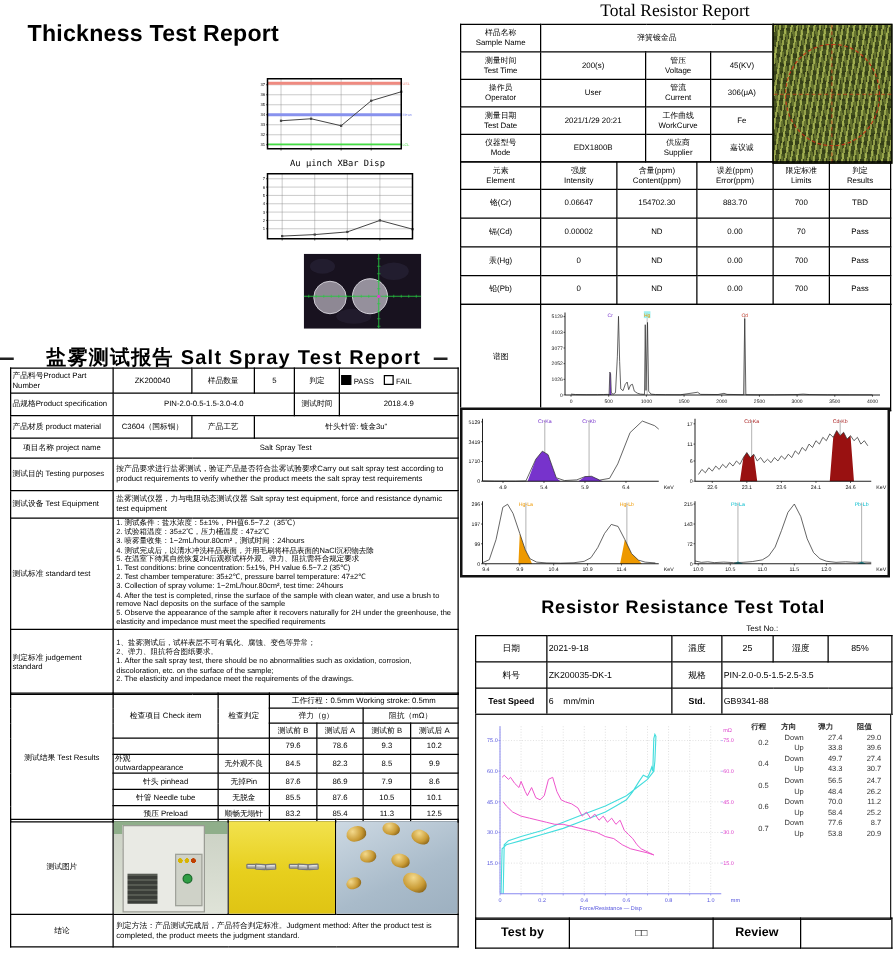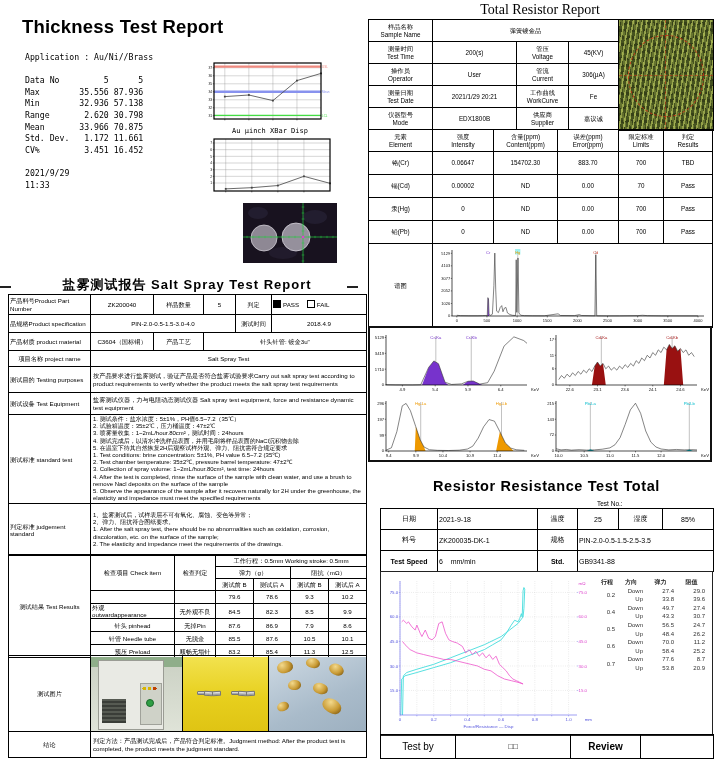--- a/index.html
+++ b/index.html
@@ -21,21 +21,21 @@
   .an-tbl td{font-size:6.3px;line-height:7.6px;text-align:center;}
   .fern{background-color:#45521f;background-image:
     repeating-linear-gradient(100deg,rgba(193,207,98,.65) 0 1.5px,rgba(0,0,0,0) 1.5px 4.5px),
     repeating-linear-gradient(78deg,rgba(125,140,58,.6) 0 2px,rgba(0,0,0,0) 2px 6px),
     repeating-linear-gradient(0deg,rgba(38,46,16,.5) 0 3px,rgba(0,0,0,0) 3px 7px);}
   .fern-circle{position:absolute;left:10%;top:14%;width:78%;height:72%;border:1px dashed rgba(205,45,20,.85);border-radius:50%;}
   .fern-h{position:absolute;left:0;top:50%;width:100%;border-top:1px dashed rgba(205,45,20,.55);}
   .fern-v{position:absolute;top:0;left:49%;height:100%;border-left:1px dashed rgba(205,45,20,.55);}
   .subspec{border:2px solid #111;background:#fff;display:flex;flex-wrap:wrap;}
   
-  .salt-title{font-size:13px;font-weight:bold;text-align:center;letter-spacing:1px;}
+  .salt-title{font-size:16px;font-weight:bold;text-align:center;letter-spacing:1px;}
   .salt td{font-size:6.2px;line-height:7.2px;}
   .salt .lab{text-align:center;}
   .chk{display:inline-block;width:6px;height:6px;border:1px solid #000;vertical-align:-1px;margin-right:2px;}
   .chk.f{background:#000;}
   .ph{position:relative;width:100%;height:74px;overflow:hidden;}
   .ph-cham{background:linear-gradient(180deg,#8fae8a 0%,#8fae8a 14%,#cdd3c6 14%,#dfe3d8 100%);}
   .mach{position:absolute;left:8%;top:5%;width:70%;height:92%;background:#e9eae4;border:1px solid #9a9c94;}
   .lid{position:absolute;left:8%;top:5%;width:70%;height:25%;background:#dde0d6;border-bottom:1px solid #a8aaa2;}
   .panel{position:absolute;left:54%;top:36%;width:22%;height:54%;background:#cfd2c8;border:1px solid #a0a29a;}
   .dots{position:absolute;left:56%;top:40%;width:16%;height:5px;background:
@@ -58,32 +58,20 @@
   .dash{position:absolute;width:11px;height:2px;background:#222;}
   .cellpad{padding:1px 2px;}
 </style>
 </head>
 <body>
 
 <div class="page">
 
   <div class="abs" style="left:0;top:0;width:345px;height:266px;">
     <div class="abs th-title" style="left:22px;top:16px;">Thickness Test Report</div>
-    <pre class="abs th-stats mono" style="left:25px;top:52px;">Application : Au/Ni//Brass
-
-Data No         5      5
-Max        35.556 87.936
-Min        32.936 57.138
-Range       2.620 30.798
-Mean       33.966 70.875
-Std. Dev.   1.172 11.661
-CV%         3.451 16.452
-
-2021/9/29
-11:33</pre>
     <svg class="abs" style="left:205px;top:60px;" width="130" height="66" viewBox="0 0 130 66">
         <line x1="9" x2="116" y1="55.80000000000001" y2="55.80000000000001" stroke="#888" stroke-width="0.35" stroke-dasharray="none"></line>
         <text x="7.2" y="56.99000000000001" text-anchor="end" font-size="3.4" fill="#111">31</text>
         <line x1="7.8" x2="9" y1="55.80000000000001" y2="55.80000000000001" stroke="#000" stroke-width="0.5"></line>
         <line x1="9" x2="116" y1="47.80000000000001" y2="47.80000000000001" stroke="#888" stroke-width="0.35" stroke-dasharray="none"></line>
         <text x="7.2" y="48.99000000000001" text-anchor="end" font-size="3.4" fill="#111">32</text>
         <line x1="7.8" x2="9" y1="47.80000000000001" y2="47.80000000000001" stroke="#000" stroke-width="0.5"></line>
         <line x1="9" x2="116" y1="39.80000000000001" y2="39.80000000000001" stroke="#888" stroke-width="0.35" stroke-dasharray="none"></line>
         <text x="7.2" y="40.99000000000001" text-anchor="end" font-size="3.4" fill="#111">33</text>
         <line x1="7.8" x2="9" y1="39.80000000000001" y2="39.80000000000001" stroke="#000" stroke-width="0.5"></line>
@@ -841,21 +829,21 @@
 
     <table class="abs foot-tbl" style="left:380px;top:734px;width:333px;">
       <colgroup>
           <col style="width:75px">
           <col style="width:115px">
           <col style="width:70px">
           <col style="width:73px">
         </colgroup>
       <tbody>
           <tr style="height:24px">
-        <td style="font-weight:normal">Test by</td>
+        <td style="font-weight:bold">Test by</td>
         <td style="font-size:8px">□□</td>
         <td style="font-weight:bold">Review</td>
         <td></td>
       </tr>
     </tbody>
       </table>
   </div>
 
 </div>
 

